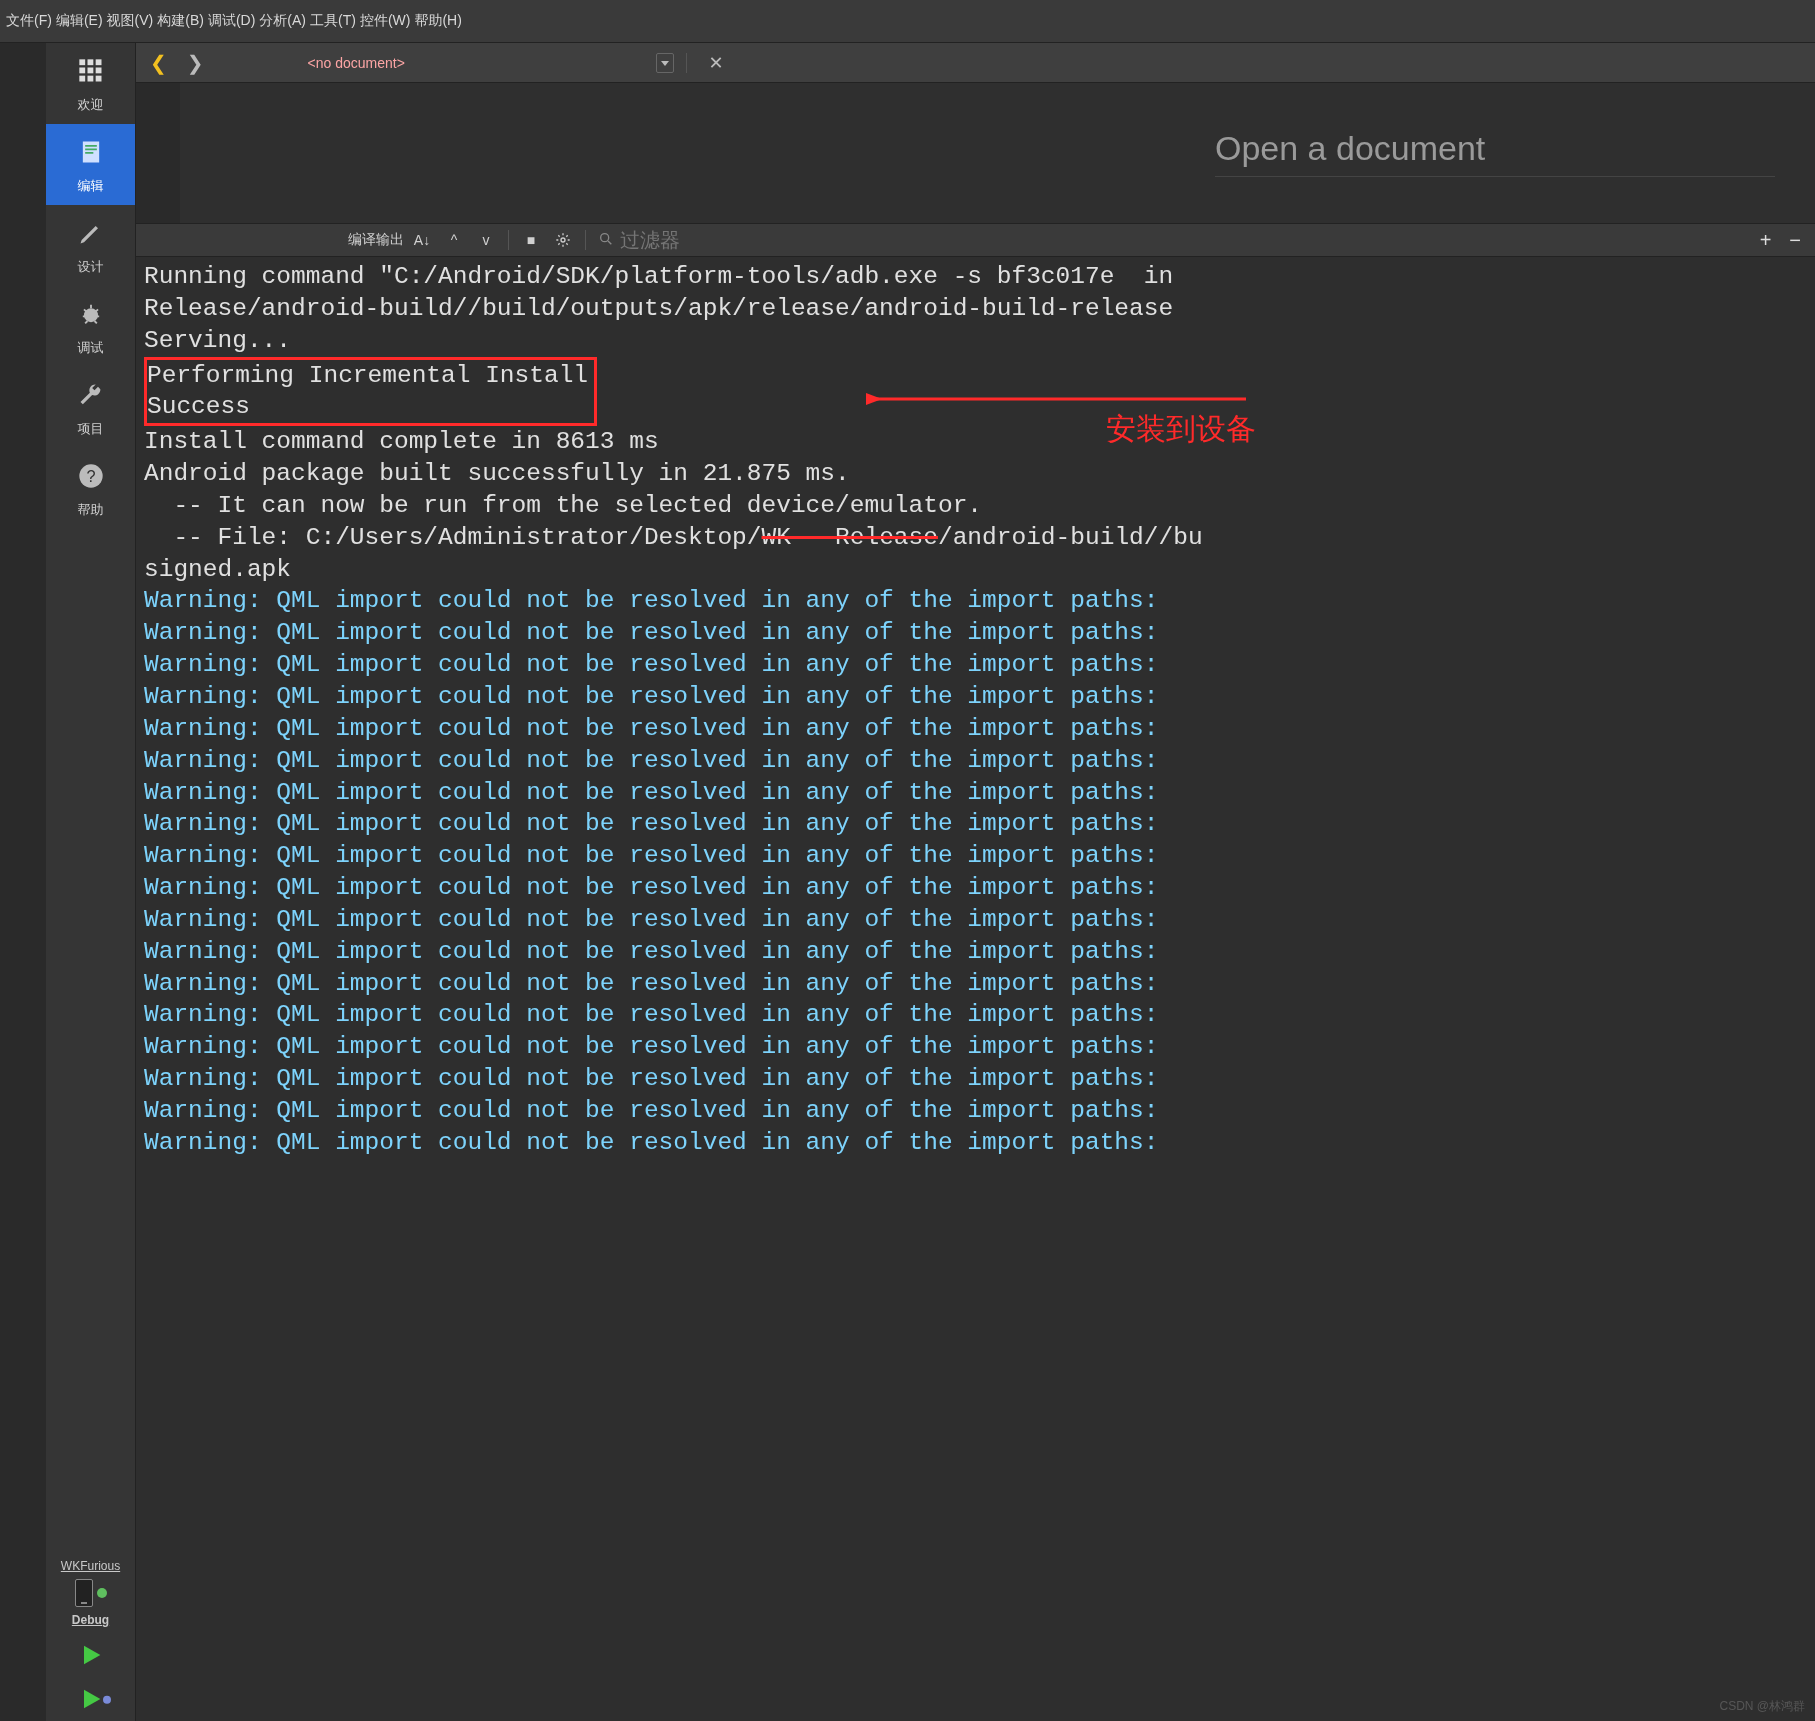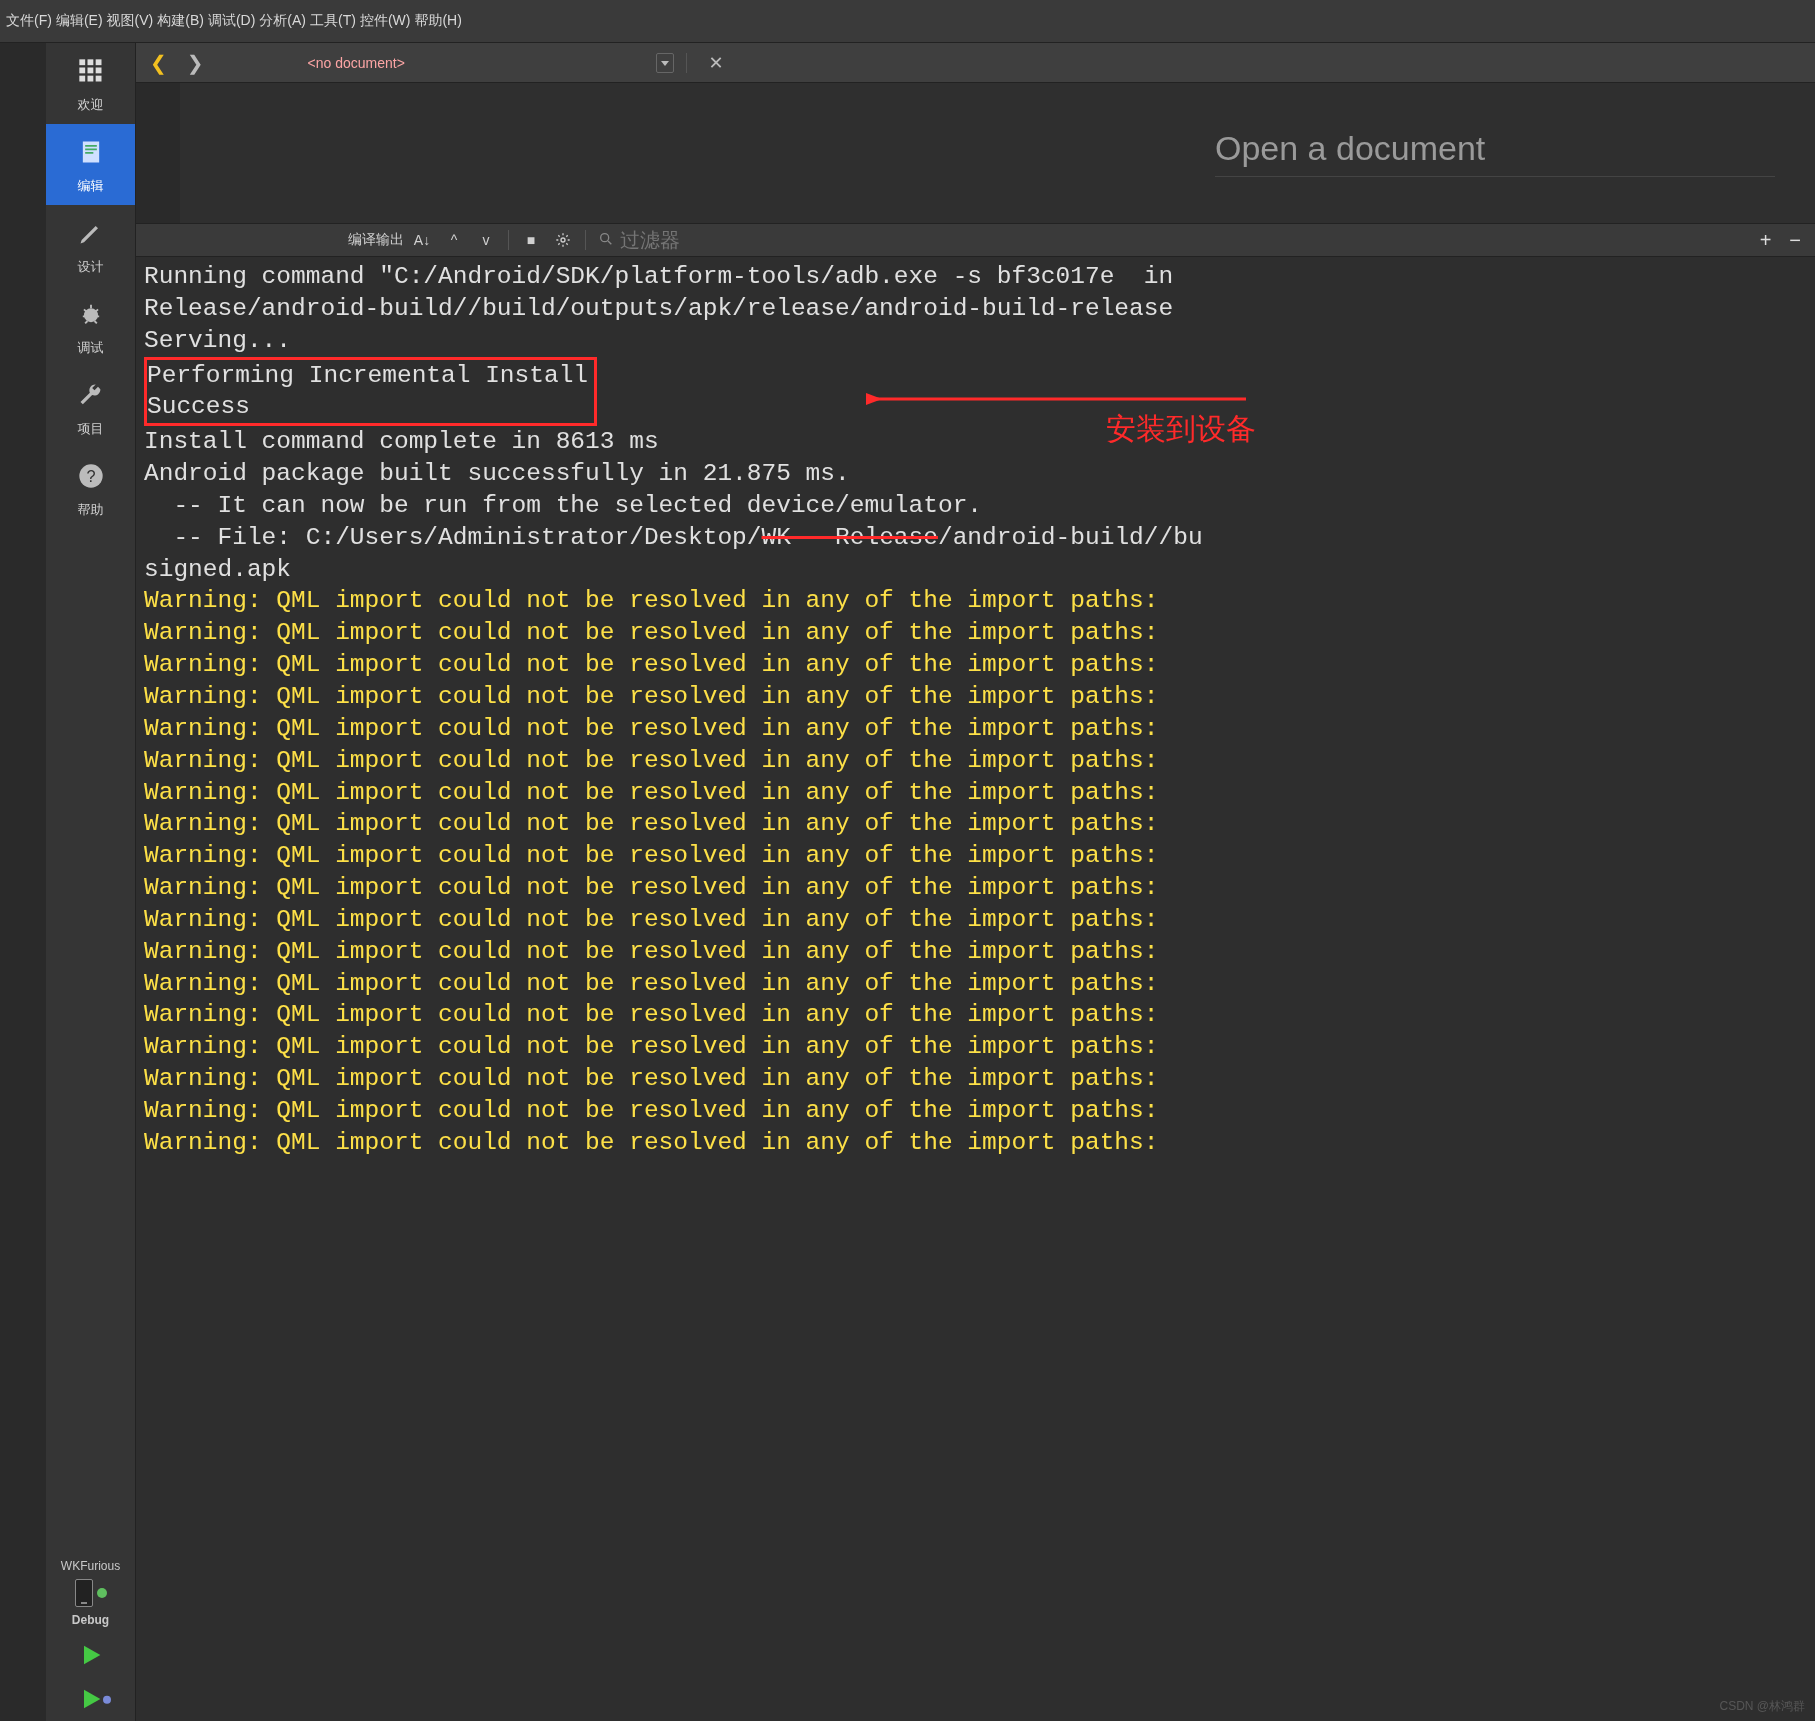--- a/index.html
+++ b/index.html
@@ -66,20 +66,21 @@
   .sb-spacer { flex: 1; }
 
   .sb-bottom {
     display: flex;
     flex-direction: column;
     align-items: center;
     padding-bottom: 6px;
     gap: 6px;
     color: #c8c8c8;
     font-size: 12px;
+    text-decoration: underline;
   }
   .kit-row { display:flex; align-items:center; gap:4px; }
   .phone-ico {
     width: 18px; height: 28px; border:1px solid #888; border-radius:2px; position:relative; background:#222;
   }
   .phone-ico::after { content:""; position:absolute; bottom:2px; left:50%; transform:translateX(-50%); width:6px; height:2px; background:#888; }
   .status-dot { width:10px; height:10px; border-radius:50%; background:#5fbf5f; }
   .sb-run {
     font-size: 30px;
     padding: 8px 0;
@@ -181,21 +182,21 @@
     background: #2e2e2e;
     padding: 4px 8px;
     font-family: "Consolas","Courier New",monospace;
     font-size: 24.5px;
     line-height: 1.3;
     white-space: pre;
     overflow: hidden;
     position: relative;
     color: #e0e0e0;
   }
-  .out-body .warn { color:#fde047; }
+  .out-body .warn { color:#7dd3fc; }
   .out-body .gray-box {
     border: 3px solid #ff2a2a;
     display:inline-block;
     padding: 0 6px 0 0;
   }
   .out-body .struck {
     text-decoration: line-through;
     text-decoration-color: #ff2a2a;
     text-decoration-thickness: 3px;
   }

